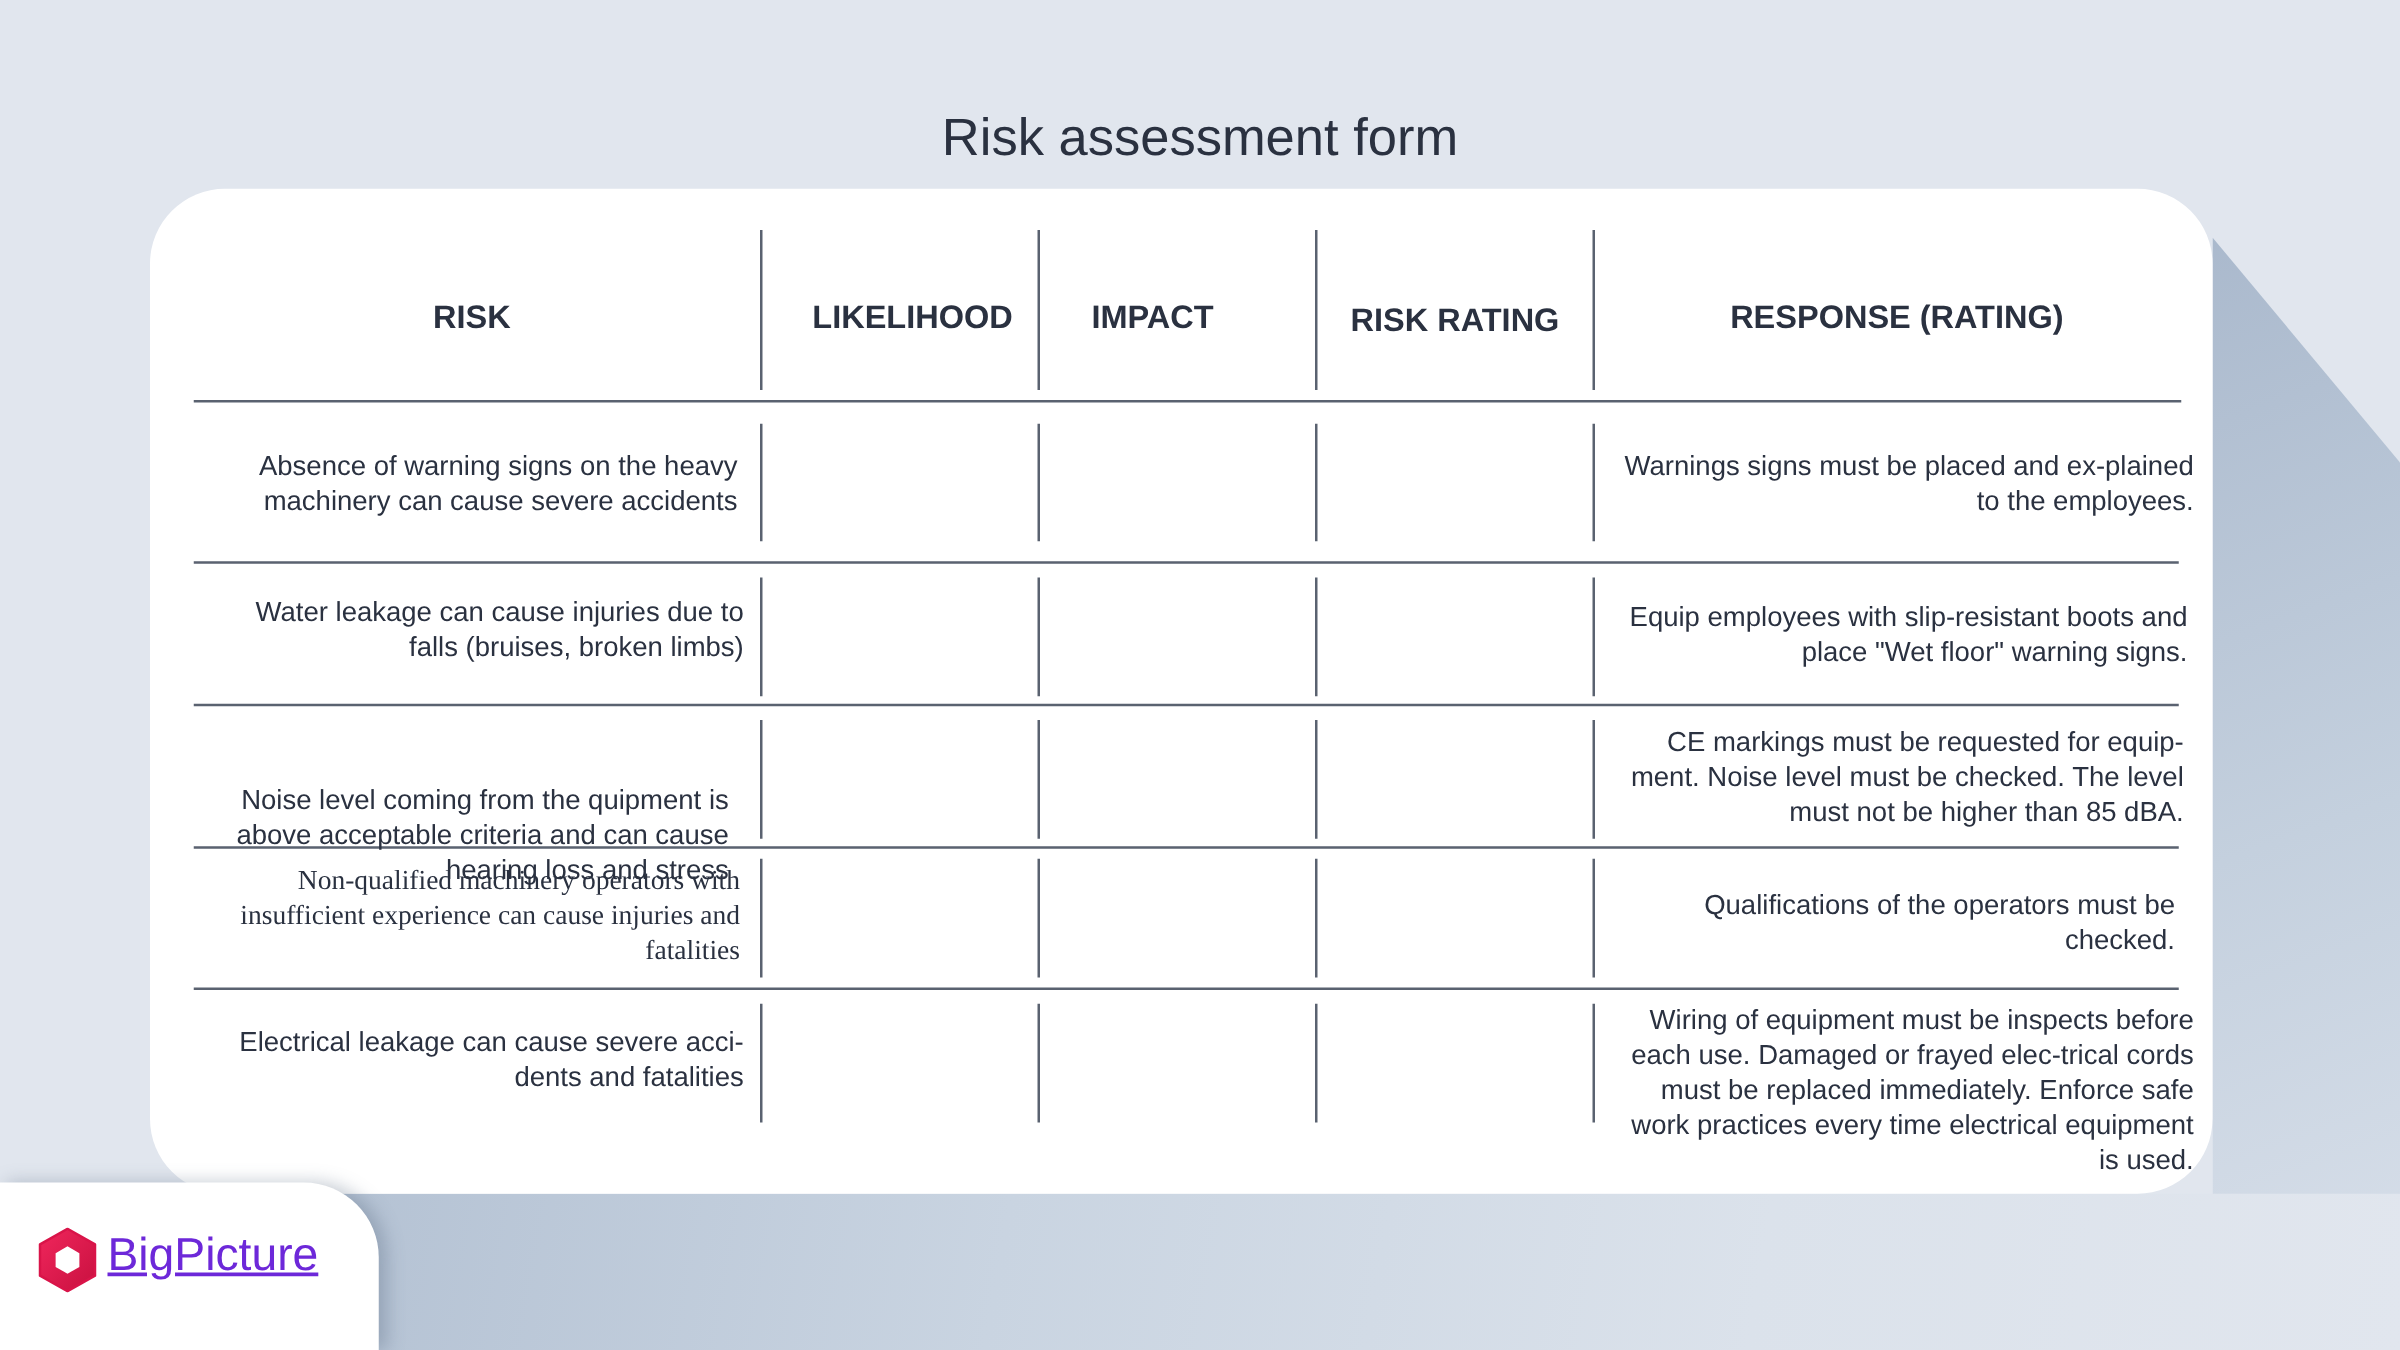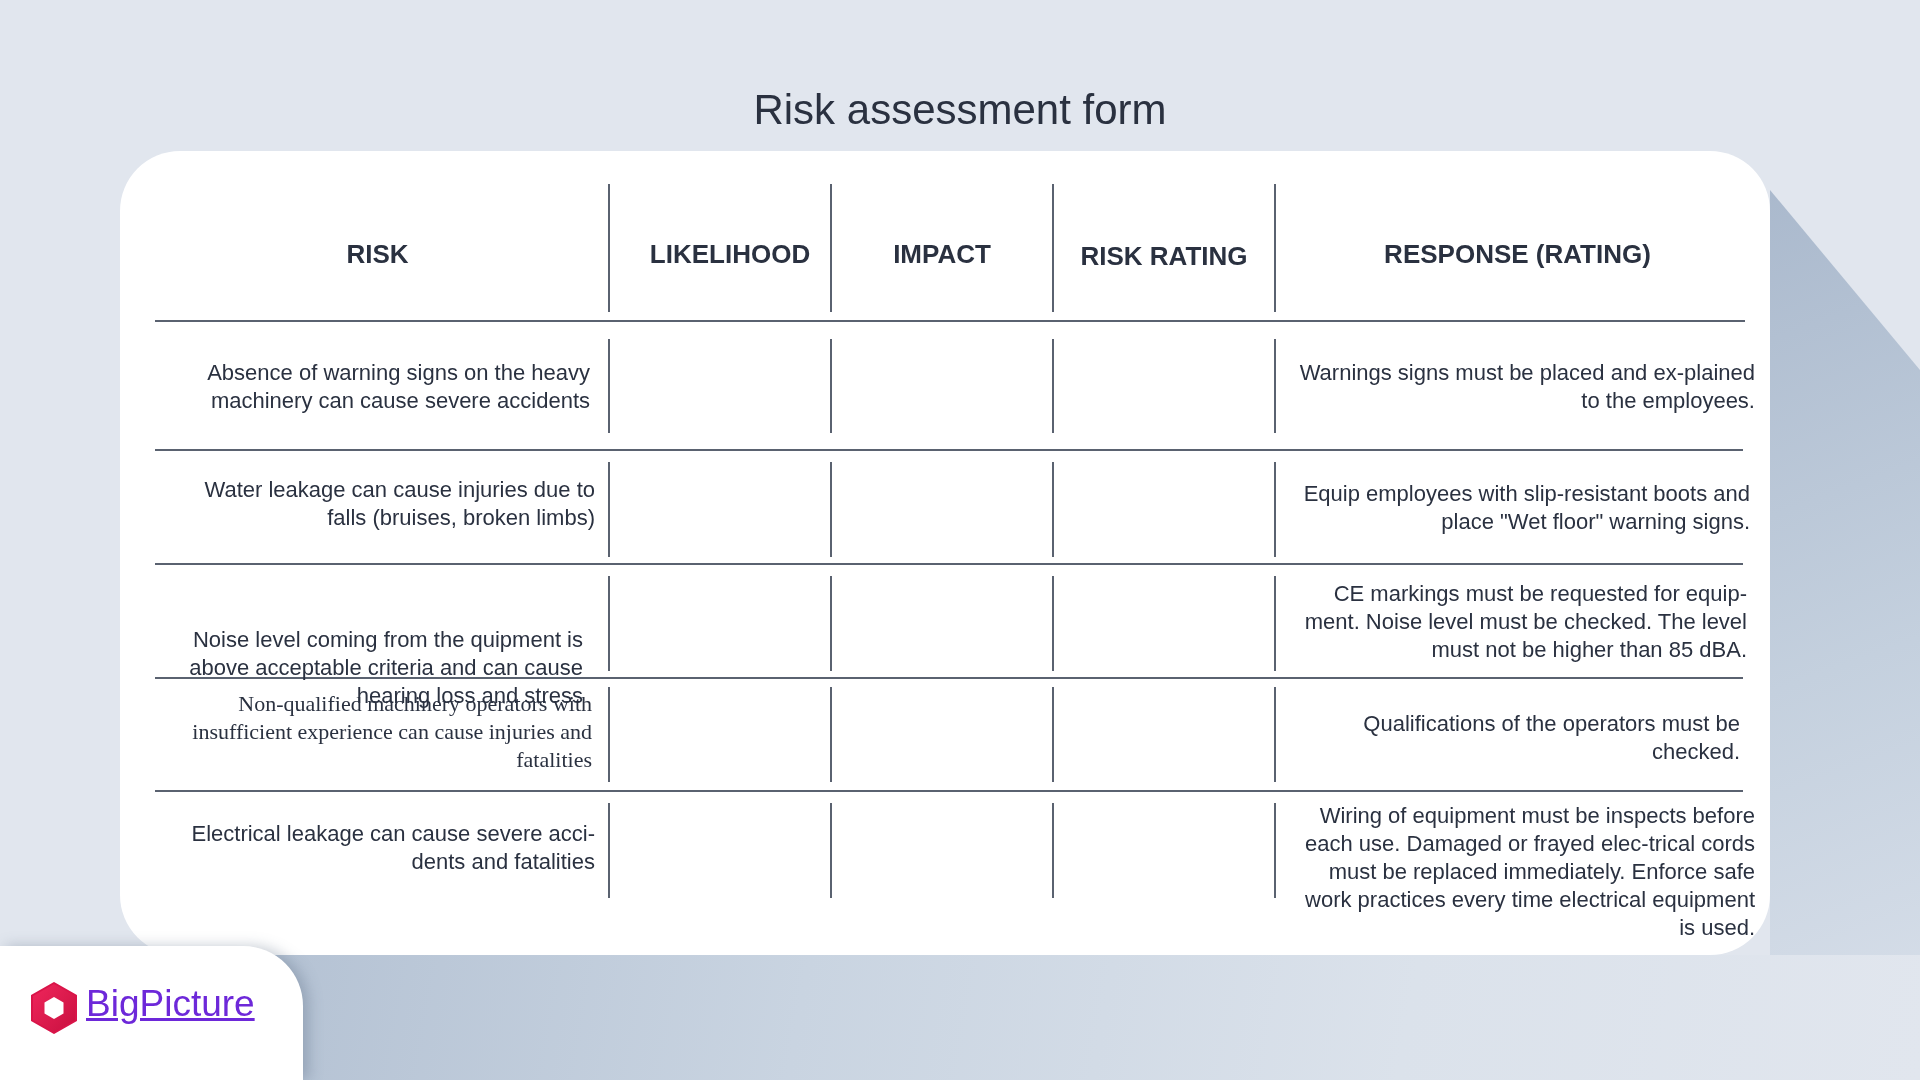--- a/index.html
+++ b/index.html
@@ -51,21 +51,21 @@
 
 <div class="shadow-right"></div>
 <div class="shadow-bottom"></div>
 
 <h1 class="title">Risk assessment form</h1>
 
 <div class="card"></div>
 
 <div class="hdr" style="left:155px;width:445px;top:254px;">RISK</div>
 <div class="hdr" style="left:631px;width:198px;top:254px;">LIKELIHOOD</div>
-<div class="hdr" style="left:831px;width:222px;top:254px;">IMPACT</div>
+<div class="hdr" style="left:811px;width:222px;top:254px;">IMPACT</div>
 <div class="hdr" style="left:1053px;width:222px;top:256px;">RISK RATING</div>
 <div class="hdr" style="left:1275px;width:485px;top:254px;">RESPONSE (RATING)</div>
 
 <div class="hline" style="left:155px;width:1590px;top:320px;"></div>
 <div class="hline" style="left:155px;width:1588px;top:449px;"></div>
 <div class="hline" style="left:155px;width:1588px;top:563px;"></div>
 <div class="hline" style="left:155px;width:1588px;top:677px;"></div>
 <div class="hline" style="left:155px;width:1588px;top:790px;"></div>
 
 <div class="vline" style="left:608px;top:184px;height:128px;"></div>

